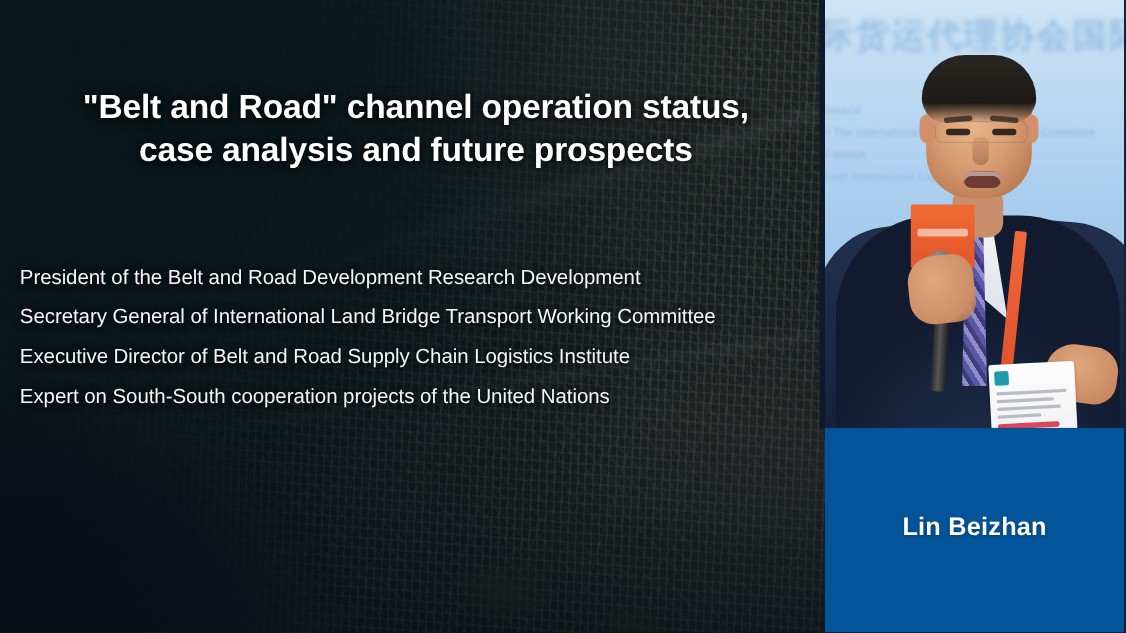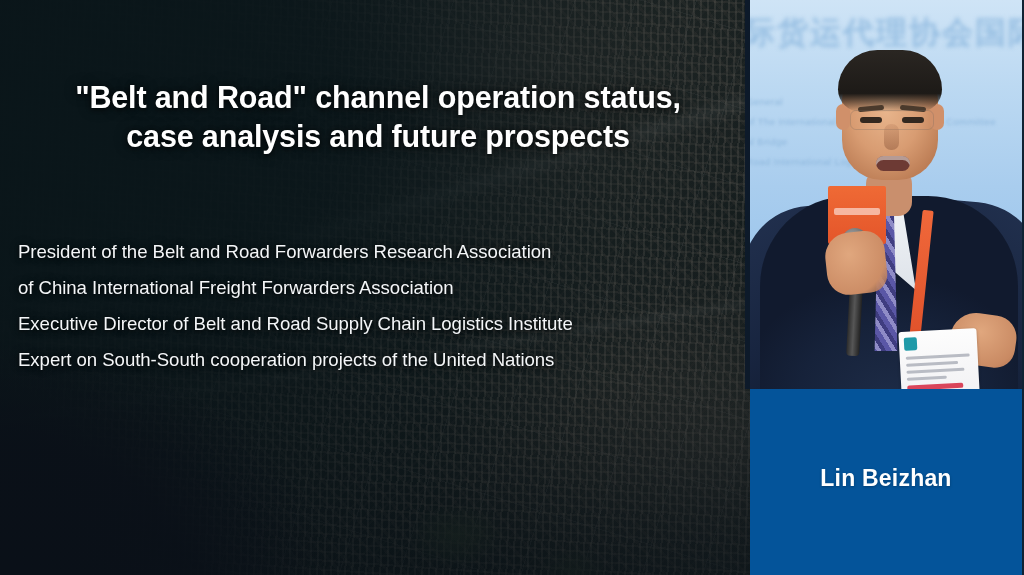--- a/index.html
+++ b/index.html
@@ -297,22 +297,22 @@
     <div class="map-highway2"></div>
     <div class="map-scrim"></div>
     <div class="map-corner"></div>
   </div>
 
   <div class="copy">
     <div class="title">"Belt and Road" channel operation status,
 case analysis and future prospects</div>
 
     <div class="bio">
-      <span class="bio-line">President of the Belt and Road Forwarders Research Association</span>
-      <span class="bio-line">of China International Freight Forwarders Association</span>
+      <span class="bio-line">President of the Belt and Road Development Research Development</span>
+      <span class="bio-line">Secretary General of International Land Bridge Transport Working Committee</span>
       <span class="bio-line">Executive Director of Belt and Road Supply Chain Logistics Institute</span>
       <span class="bio-line">Expert on South-South cooperation projects of the United Nations</span>
     </div>
   </div>
 
   <div class="seam-left"></div>
 
   <div class="right-col">
 
     <div class="photo">

